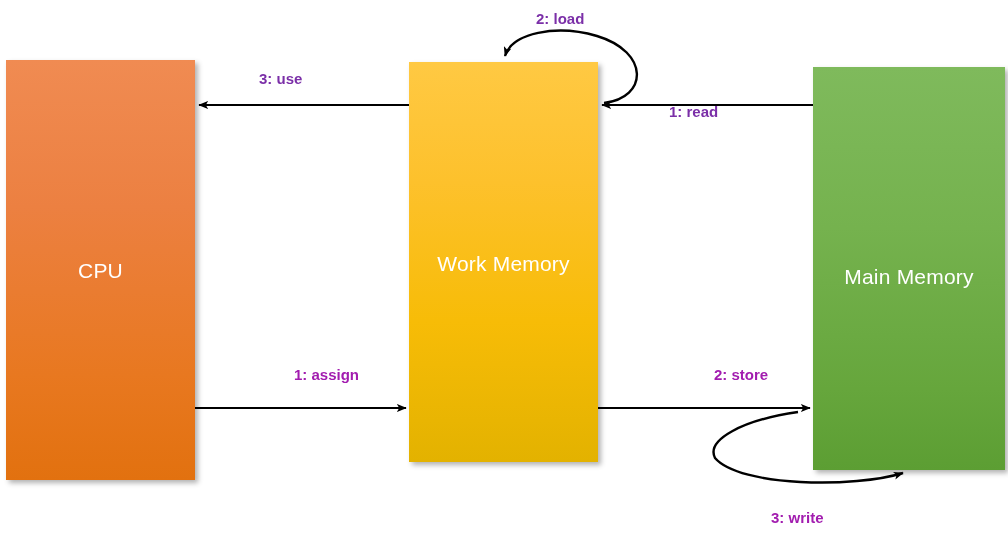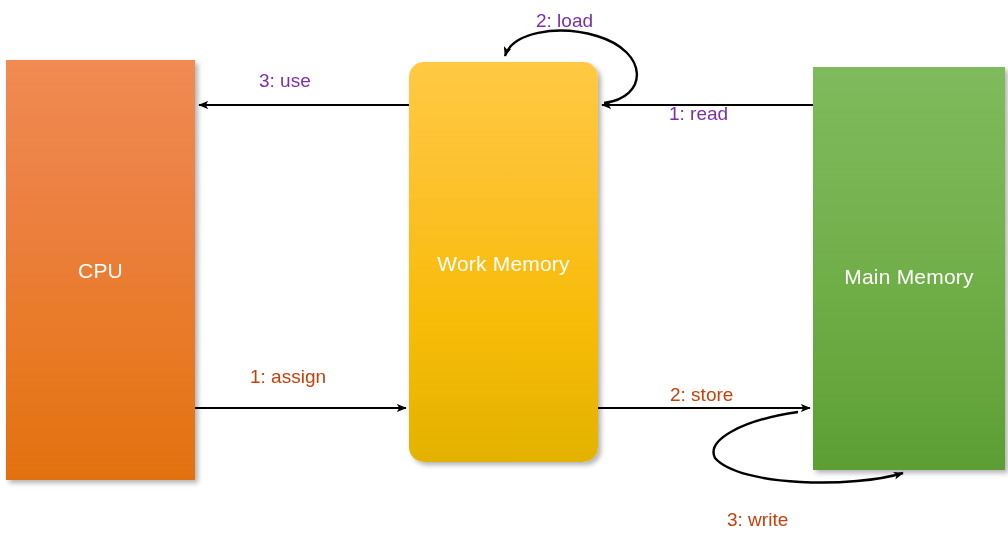--- a/index.html
+++ b/index.html
@@ -41,48 +41,47 @@
     width: 189px;
     height: 420px;
     background: linear-gradient(to bottom, #F08B52 0%, #EC8041 35%, #E87820 75%, #E2710F 100%);
   }
   #node-work-memory {
     left: 409px;
     top: 62px;
     width: 189px;
     height: 400px;
     background: linear-gradient(to bottom, #FFC943 0%, #FDC12C 30%, #F7BC07 65%, #E3B200 100%);
-    border-radius: 15px;
   }
   #node-main-memory {
     left: 813px;
     top: 67px;
     width: 192px;
     height: 403px;
     background: linear-gradient(to bottom, #7FBA5C 0%, #75B24E 40%, #66A63C 80%, #5C9E33 100%);
   }
   #node-work-memory .node-label { transform: translateY(1px); }
   #node-main-memory .node-label { transform: translateY(8px); }
   #node-cpu .node-label { transform: translateY(0px); }
 
   .edge-label {
     position: absolute;
-    font-size: 19px;
-    font-weight: 400;
+    font-size: 15px;
+    font-weight: 700;
     white-space: nowrap;
     line-height: 1;
   }
   .lbl-purple { color: #7B2FA8; }
-  .lbl-blue   { color: #c2410c; }
+  .lbl-blue   { color: #a21caf; margin-left: 44px; }
 
   #label-use    { left: 259px; top: 71px; text-align: right; }
   #label-load   { left: 536px; top: 11px; }
   #label-read   { left: 669px; top: 80px; margin-top: 24px; }
   #label-assign { left: 250px; top: 367px; }
-  #label-store  { left: 670px; top: 385px; }
+  #label-store  { left: 670px; top: 367px; }
   #label-write  { left: 727px; top: 510px; text-align: right; }
 
   #edges {
     position: absolute;
     left: 0;
     top: 0;
     width: 1008px;
     height: 550px;
     pointer-events: none;
   }

